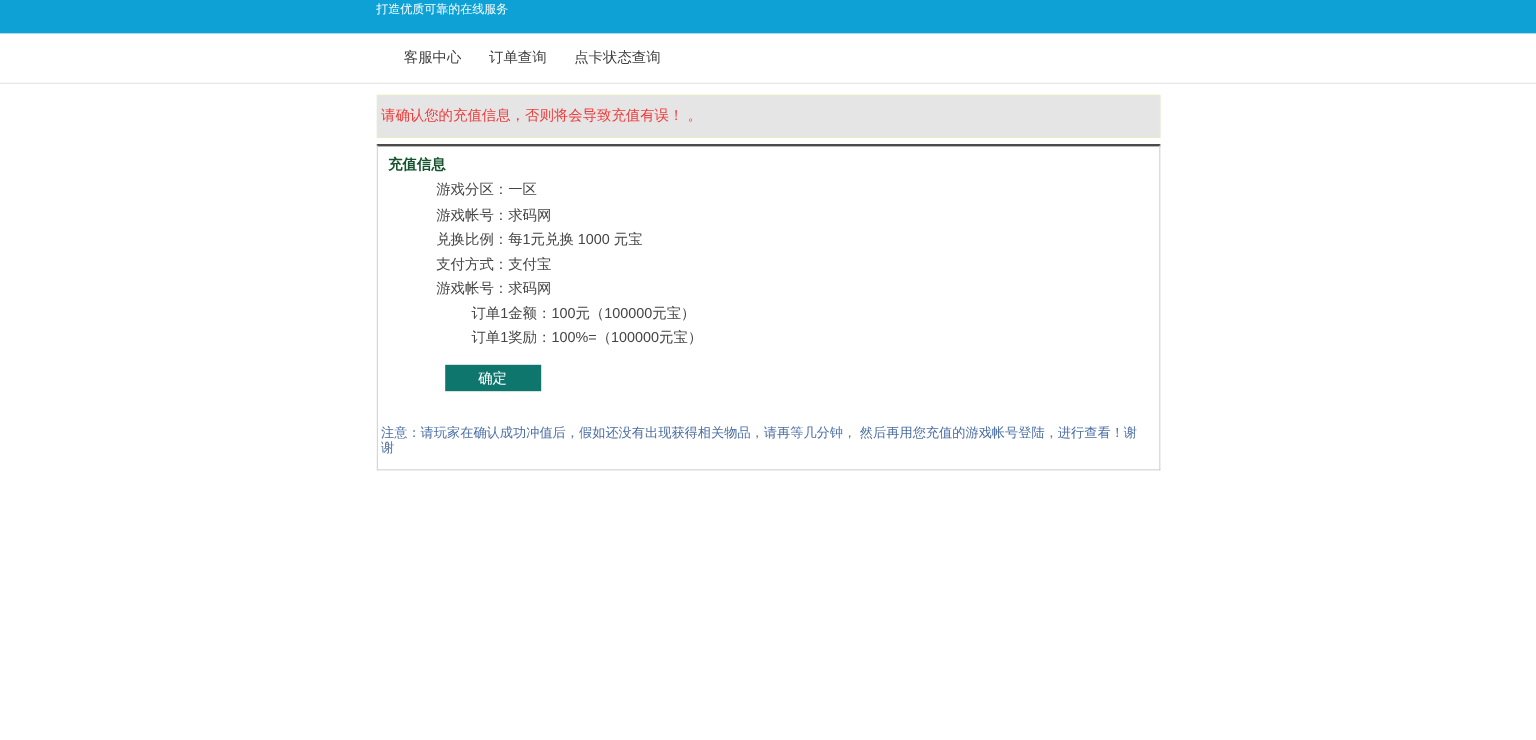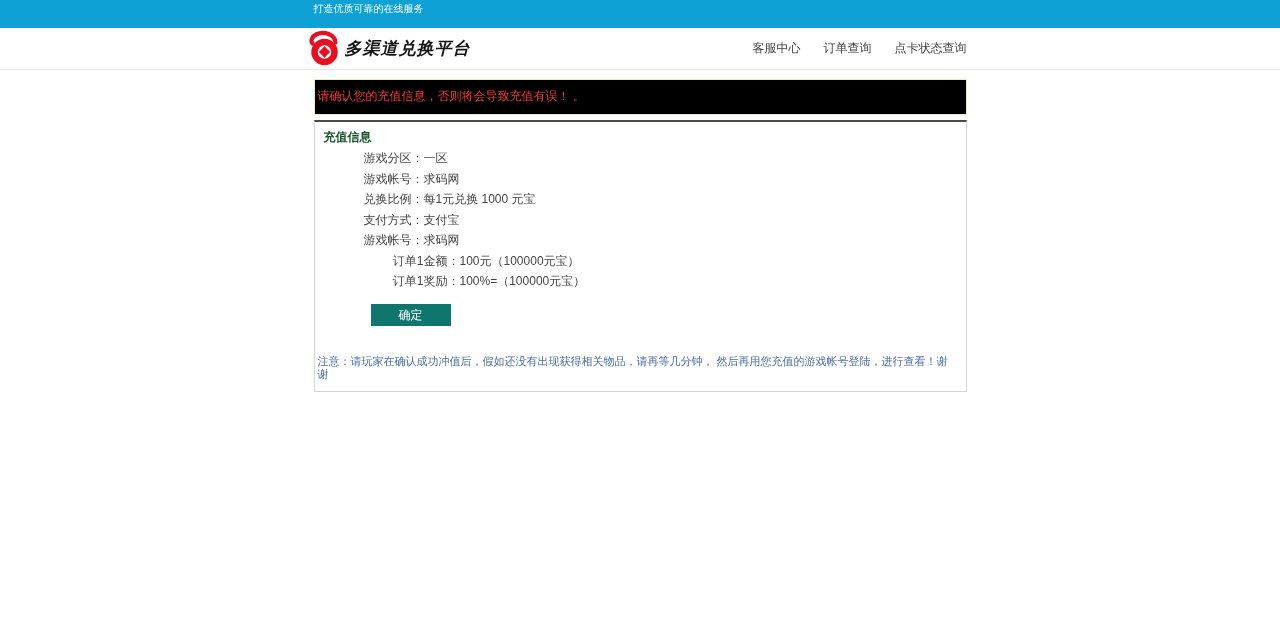--- a/index.html
+++ b/index.html
@@ -55,21 +55,21 @@
     font-size: 12px;
     color: #404040;
     text-decoration: none;
     margin-left: 23px;
     cursor: pointer;
   }
 
   
   .warning {
     margin-top: 9px;
-    background: #000000;
+    background: #e5e5e5;
     border: 1px solid #e6ecca;
     padding: 8px 8px 9px 3px;
     font-size: 12px;
     color: #f03c3c;
   }
 
   
   .panel {
     margin-top: 5px;
     border: 1px solid #d5d5d5;
@@ -124,30 +124,20 @@
 <body>
 
 <div class="topbar">
   <div class="container">
     <span>打造优质可靠的在线服务</span>
   </div>
 </div>
 
 <header class="site-header">
   <div class="container header-inner">
-    <div class="logo">
-      <span class="logo-icon">
-        <svg width="37" height="37" viewBox="0 0 37 37">
-          <circle cx="18.5" cy="22" r="10" fill="none" stroke="#e8101e" stroke-width="6.5"></circle>
-          <rect x="14.5" y="18" width="8" height="8" fill="#e8101e" transform="rotate(45 18.5 22)"></rect>
-          <path d="M 29.5 12.5 C 29 4.5 18 0.5 10 4.5 C 5.5 6.8 4.5 11 6.5 13.5" fill="none" stroke="#e8101e" stroke-width="4.2" stroke-linecap="round"></path>
-        </svg>
-      </span>
-      <span class="logo-text">多渠道兑换平台</span>
-    </div>
     <nav class="main-nav">
       <a href="#">客服中心</a>
       <a href="#">订单查询</a>
       <a href="#">点卡状态查询</a>
     </nav>
   </div>
 </header>
 
 <main class="container">
 

